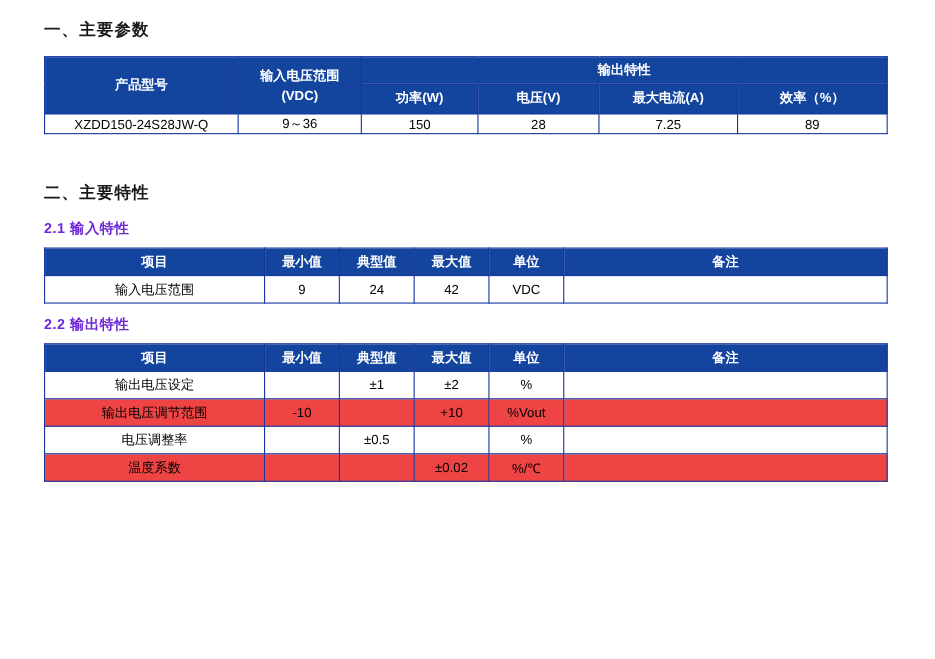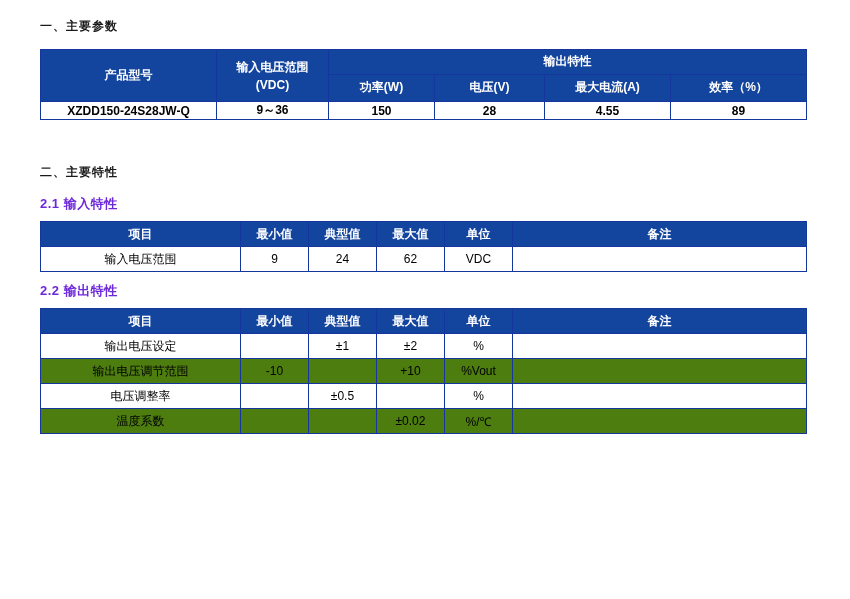--- a/index.html
+++ b/index.html
@@ -15,21 +15,21 @@
     overflow: hidden;
   }
   .page {
     position: relative;
     width: 850px;
     height: 599px;
     box-sizing: border-box;
     padding: 10px 40px 0 40px;
   }
   h2.section-title {
-    font-size: 12px;
+    font-size: 15px;
     font-weight: bold;
     color: #1a1a1a;
     margin: 8px 0 14px 0;
     letter-spacing: 1px;
   }
   h3.sub-title {
     font-size: 13px;
     font-weight: bold;
     color: #6d28d9;
     margin: 10px 0 8px 0;
@@ -53,37 +53,37 @@
     background: #14459e;
     color: #ffffff;
     font-weight: bold;
     font-size: 12px;
   }
   tbody td {
     background: #ffffff;
     color: #000000;
   }
   tbody tr.alt td {
-    background: #4d7c0f;
+    background: #ef4444;
   }
   .spacer-lg { height: 36px; }
 
   
   .t-main col.c1 { width: 176px; }
   .t-main col.c2 { width: 112px; }
   .t-main col.c3 { width: 106px; }
   .t-main col.c4 { width: 110px; }
   .t-main col.c5 { width: 126px; }
   .t-main col.c6 { width: 136px; }
 
   .t-main thead th.model { height: 52px; }
   .t-main thead th.vin { height: 52px; line-height: 1.5; }
   .t-main thead th.outchar { height: 24px; }
   .t-main thead th.sub { height: 26px; margin-top: 23px; }
-  .t-main tbody td { height: 16px; font-weight: bold; }
+  .t-main tbody td { height: 16px; }
 
   
   .t-spec col.c1 { width: 200px; }
   .t-spec col.c2 { width: 68px; }
   .t-spec col.c3 { width: 68px; }
   .t-spec col.c4 { width: 68px; }
   .t-spec col.c5 { width: 68px; }
   .t-spec col.c6 { width: 294px; }
   .t-spec thead th { height: 25px; }
   .t-spec tbody td { height: 25px; }
@@ -119,21 +119,21 @@
         <th class="sub">最大电流(A)</th>
         <th class="sub">效率（%）</th>
       </tr>
     </thead>
     <tbody>
       <tr>
         <td>XZDD150-24S28JW-Q</td>
         <td>9～36</td>
         <td>150</td>
         <td>28</td>
-        <td>4.55</td>
+        <td>7.25</td>
         <td>89</td>
       </tr>
     </tbody>
   </table>
 
   <div class="spacer-lg"></div>
 
   <h2 class="section-title">二、主要特性</h2>
 
   <h3 class="sub-title">2.1  输入特性</h3>
@@ -155,21 +155,21 @@
         <th>最大值</th>
         <th>单位</th>
         <th>备注</th>
       </tr>
     </thead>
     <tbody>
       <tr>
         <td>输入电压范围</td>
         <td>9</td>
         <td>24</td>
-        <td>62</td>
+        <td>42</td>
         <td>VDC</td>
         <td></td>
       </tr>
     </tbody>
   </table>
 
   <h3 class="sub-title">2.2  输出特性</h3>
 
   <table class="t-spec">
     <colgroup>

